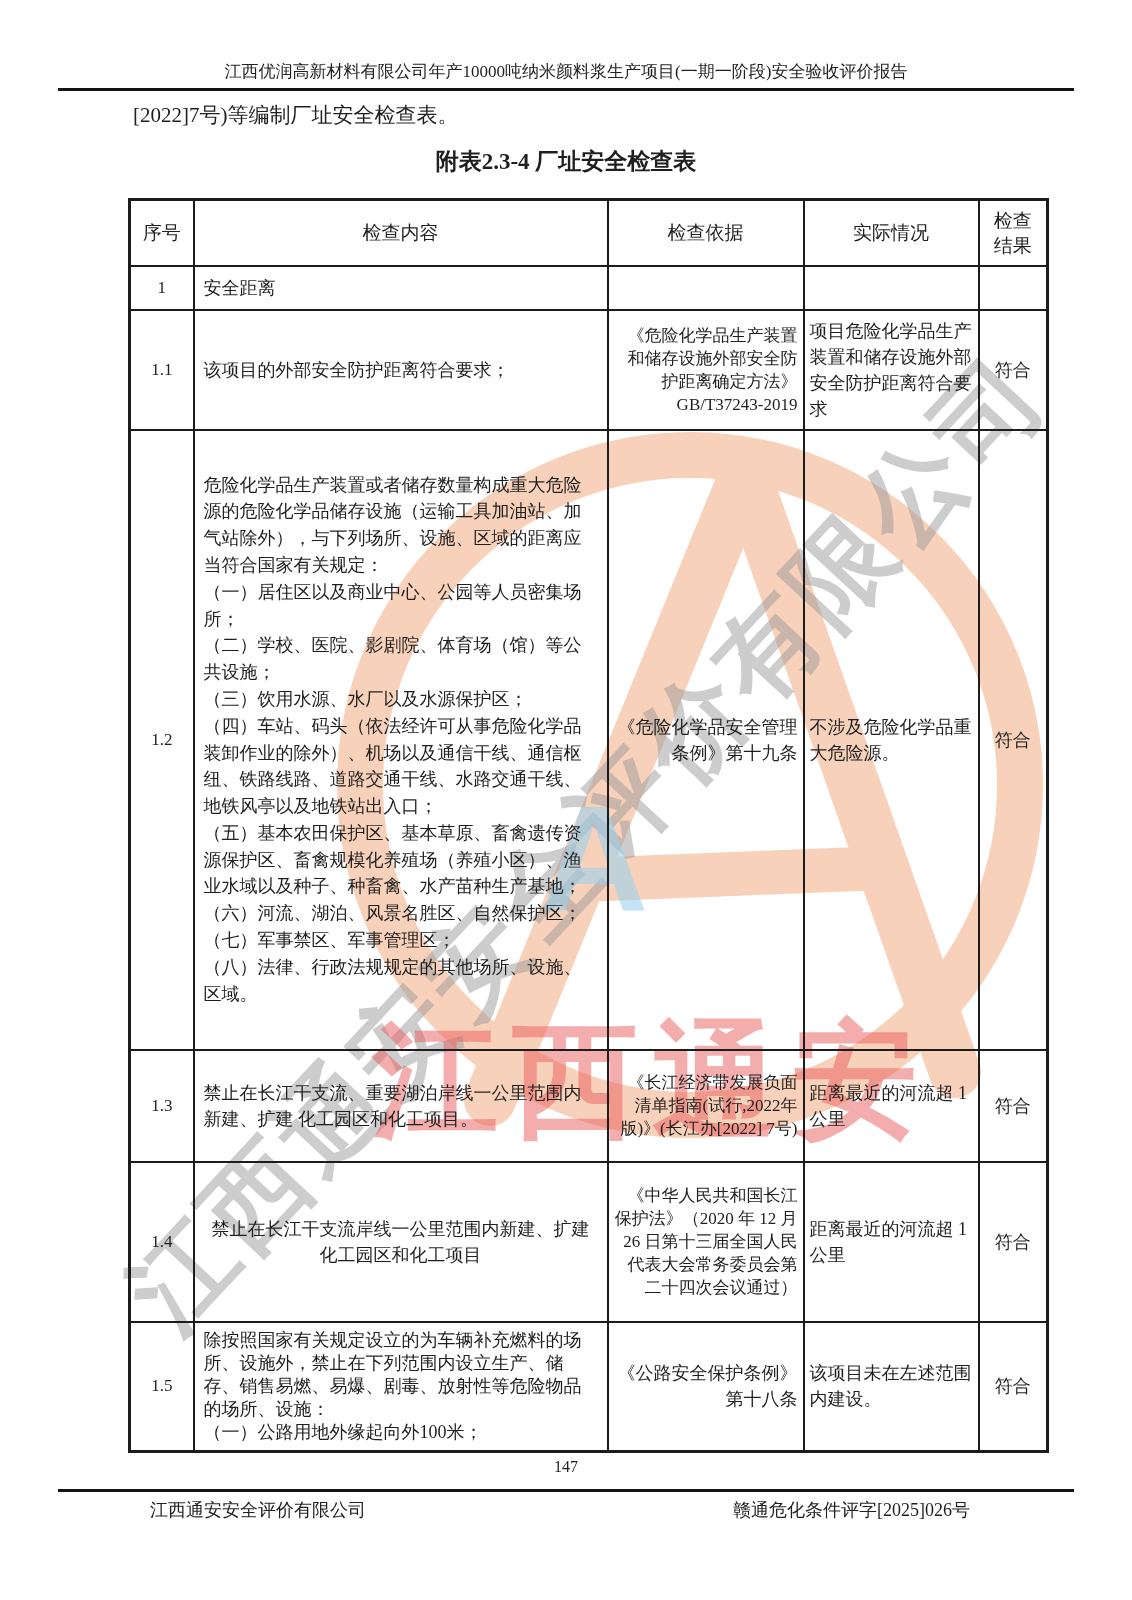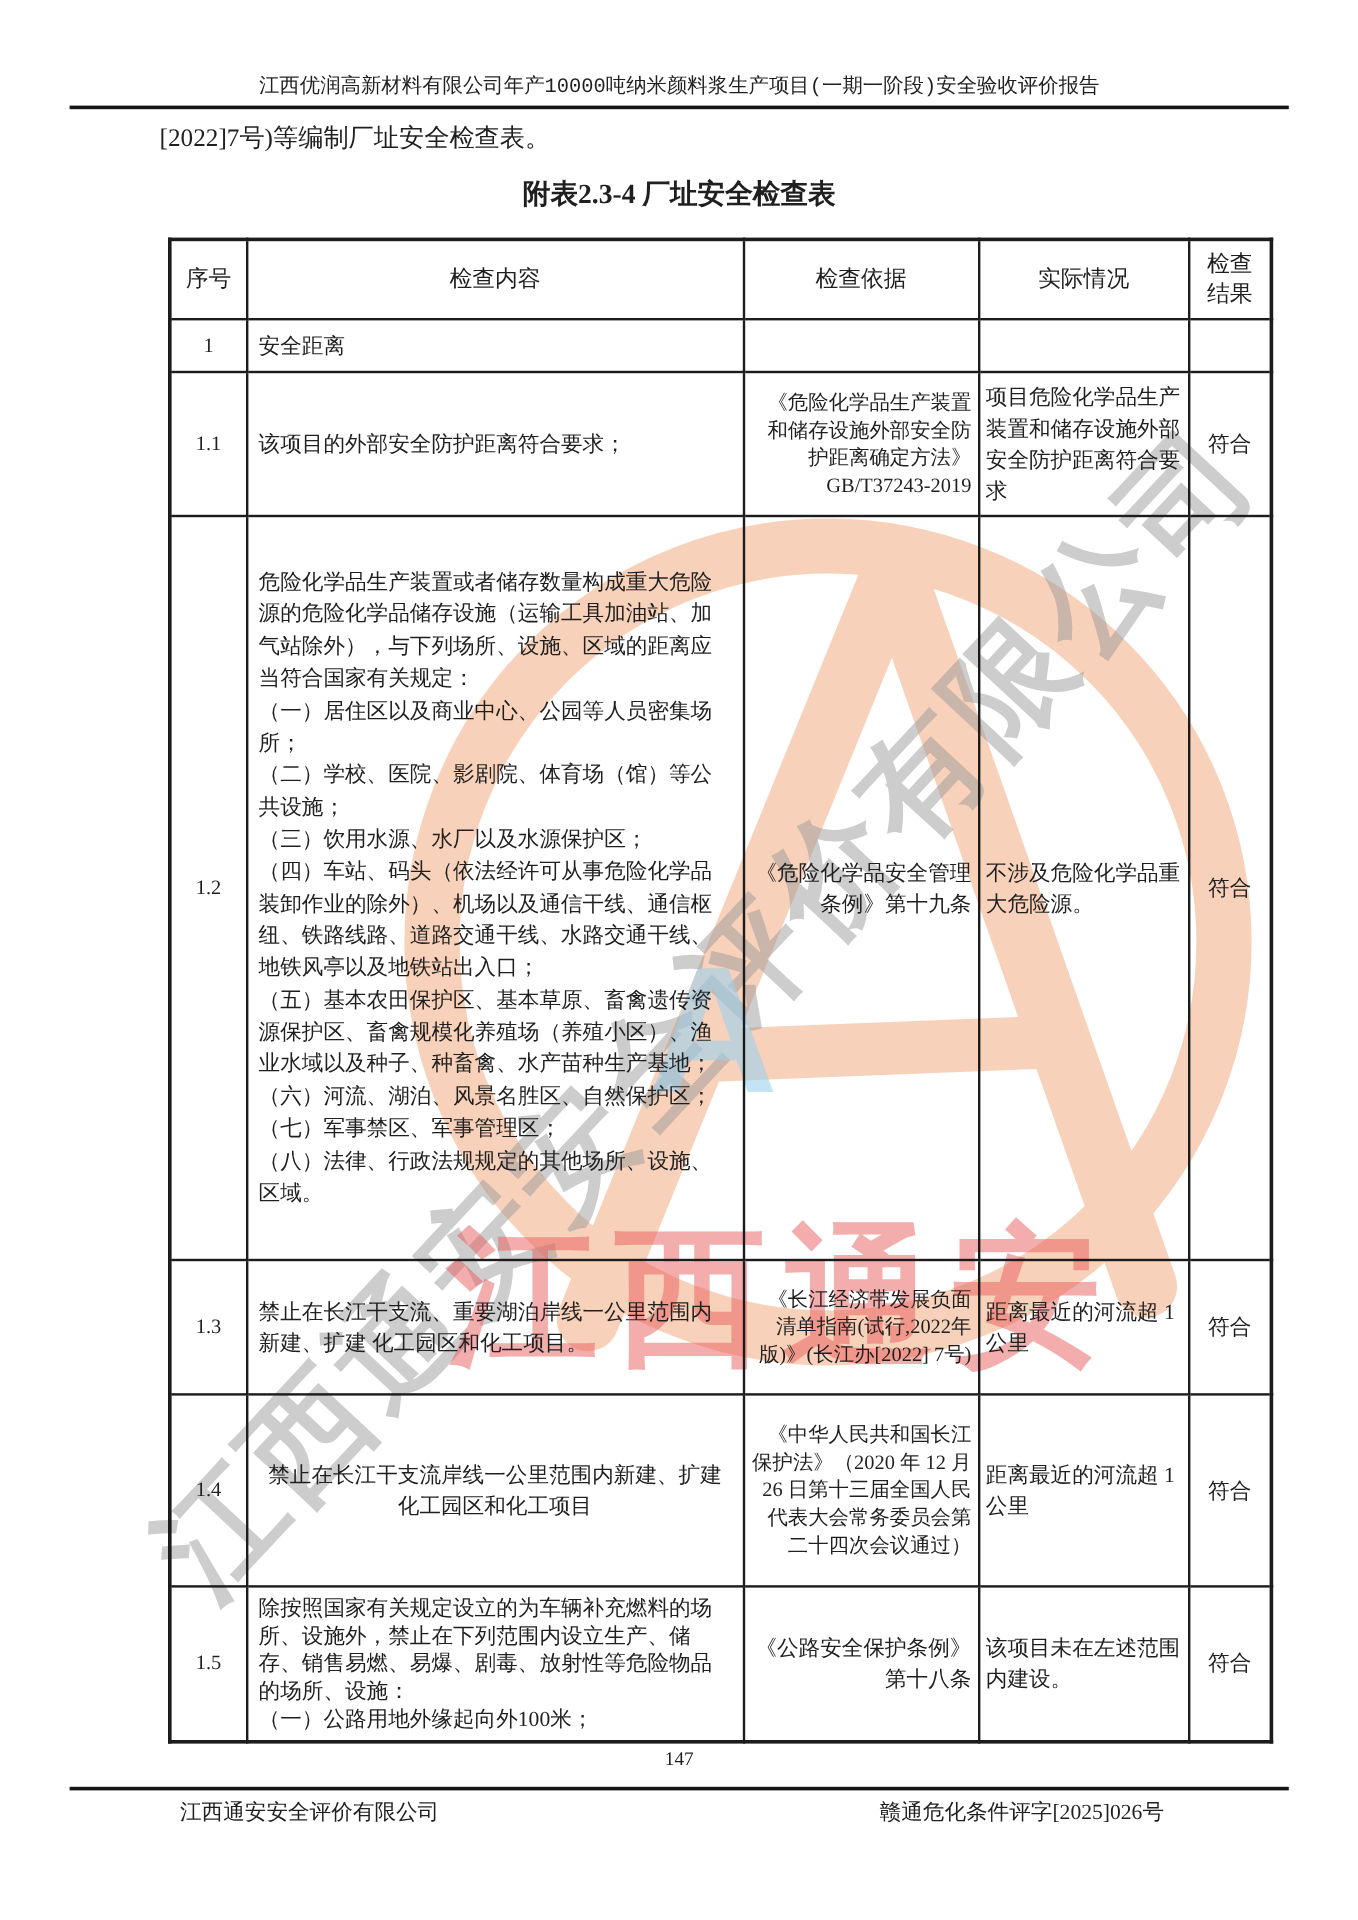--- a/index.html
+++ b/index.html
@@ -22,36 +22,36 @@
     font-size:126px;letter-spacing:14px;color:rgba(233,92,92,0.50);
     white-space:nowrap;
   }
   .wm-blue{
     position:absolute;left:540px;top:772px;
     font-family:"Liberation Sans","DejaVu Sans",sans-serif;font-weight:bold;
     font-size:150px;color:rgba(156,209,238,0.6);
   }
   
   .hdr-title{position:absolute;top:60px;left:0;width:100%;text-align:center;
-    font-size:17px;z-index:1;font-family:Liberation Mono, monospace;}
+    font-size:17px;z-index:1;}
   .hdr-rule{position:absolute;top:88px;left:58px;width:1016px;height:3px;
     background:#151515;z-index:1;}
   .intro{position:absolute;top:101px;left:133px;margin:0;font-size:21px;z-index:1;}
   .tbl-title{position:absolute;top:146px;left:0;width:100%;margin:0;text-align:center;
     font-size:23px;font-weight:bold;z-index:1;}
   .page-num{position:absolute;top:1458px;left:0;width:100%;text-align:center;
     font-size:16px;z-index:1;}
   .ftr-rule{position:absolute;top:1489px;left:58px;width:1016px;height:3px;
     background:#151515;z-index:1;}
   .ftr{position:absolute;top:1498px;left:150px;width:820px;font-size:18px;z-index:1;}
   .ftr .left{float:left;}
   .ftr .right{float:right;}
   
   table.check{
-    position:absolute;top:198px;left:140px;width:918px;z-index:1;
+    position:absolute;top:198px;left:128px;width:918px;z-index:1;
     border-collapse:collapse;table-layout:fixed;background:transparent;
   }
   table.check th,table.check td{
     border:2px solid #1c1c1c;white-space:pre-line;overflow:hidden;
     vertical-align:middle;background:transparent;
   }
   table.check{border:3px solid #1c1c1c;}
   th{font-weight:normal;font-size:19px;text-align:center;line-height:25px;padding:2px;}
   td{font-size:18px;line-height:26px;padding:2px 6px;}
   td.no{text-align:center;font-size:17px;font-family:"Liberation Serif","DejaVu Serif",serif;padding:0;}

